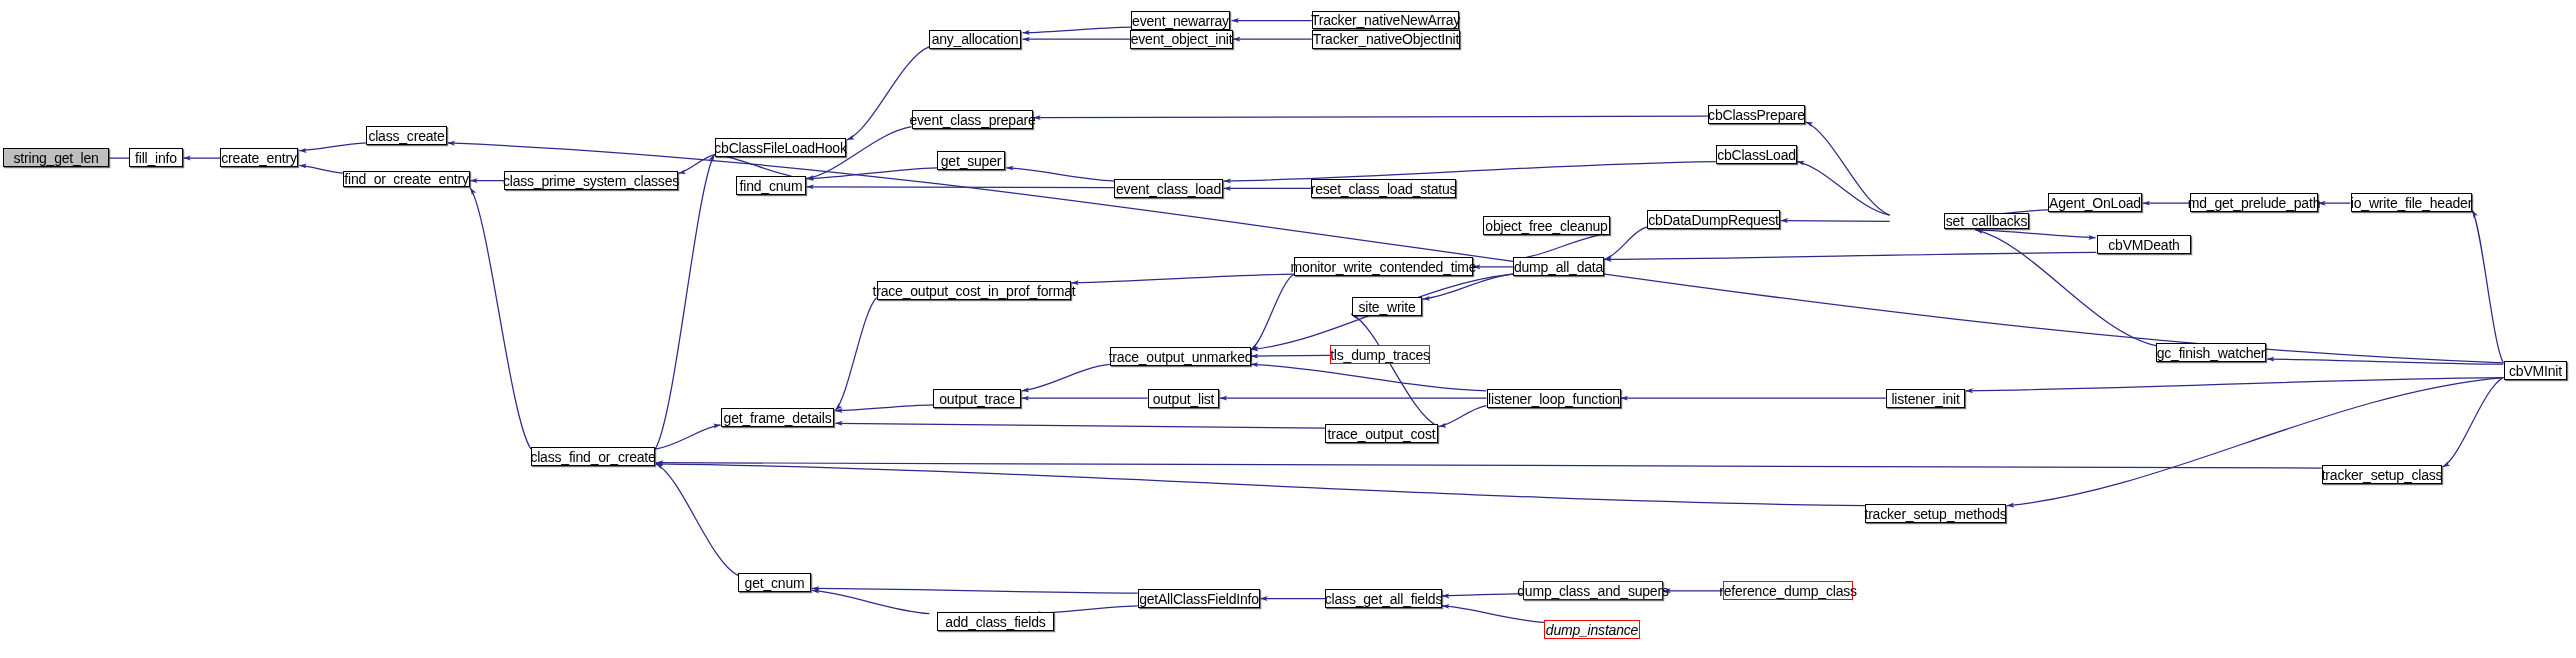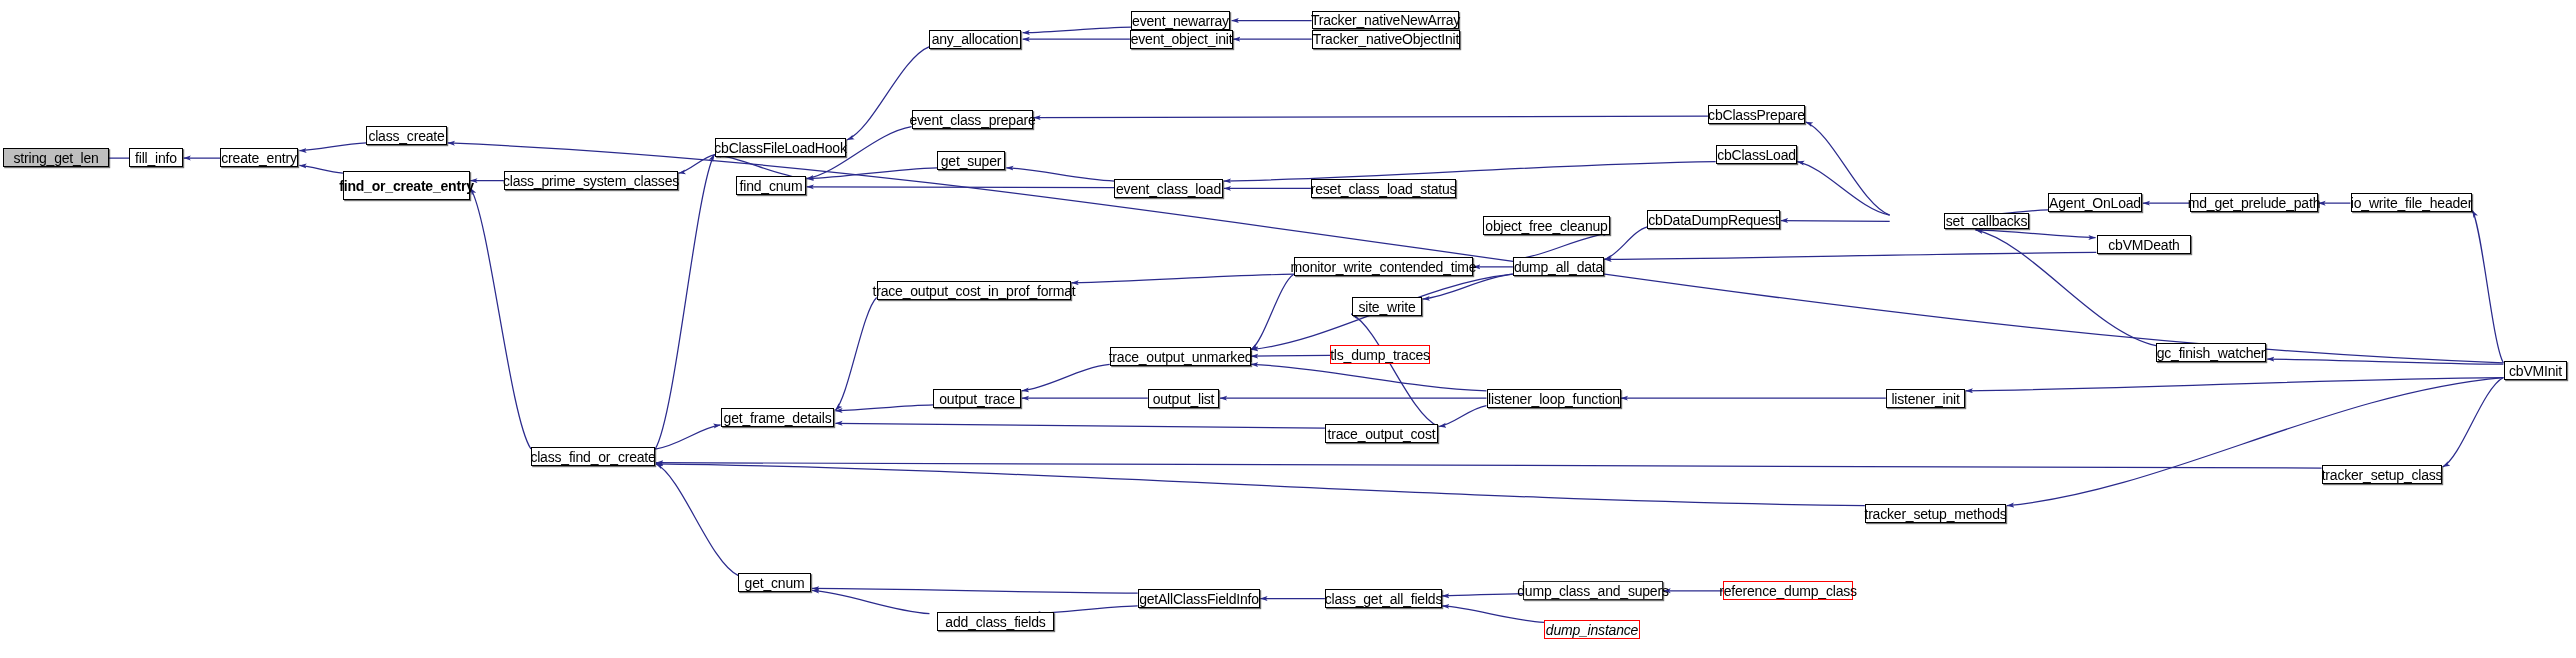--- a/index.html
+++ b/index.html
@@ -123,21 +123,21 @@
       </div>
       <div class="node" style="left: 129px; top: 148px; width: 54px; height: 19.4px;">
         <span>fill_info</span>
       </div>
       <div class="node" style="left: 220px; top: 148px; width: 78px; height: 19.4px;">
         <span>create_entry</span>
       </div>
       <div class="node" style="left: 366px; top: 126px; width: 81px; height: 19.4px;">
         <span>class_create</span>
       </div>
-      <div class="node" style="left: 343px; top: 171px; width: 127px; height: 29px; font-weight: bold;">
+      <div class="node" style="left: 343px; top: 171px; width: 127px; height: 16px;">
         <span>find_or_create_entry</span>
       </div>
       <div class="node" style="left: 504px; top: 171px; width: 174px; height: 19.4px;">
         <span>class_prime_system_classes</span>
       </div>
       <div class="node" style="left: 715px; top: 138px; width: 131px; height: 19.4px;">
         <span>cbClassFileLoadHook</span>
       </div>
       <div class="node" style="left: 736px; top: 176px; width: 70px; height: 19.4px;">
         <span>find_cnum</span>

